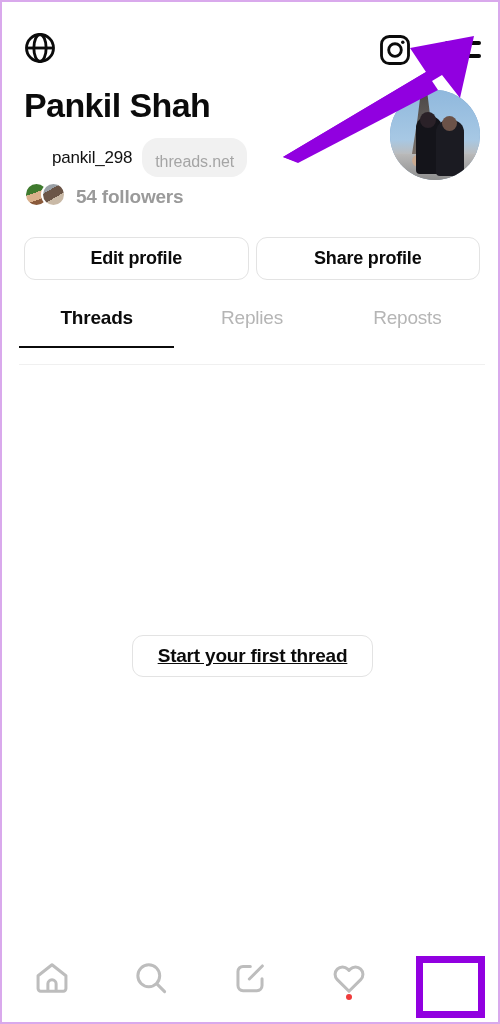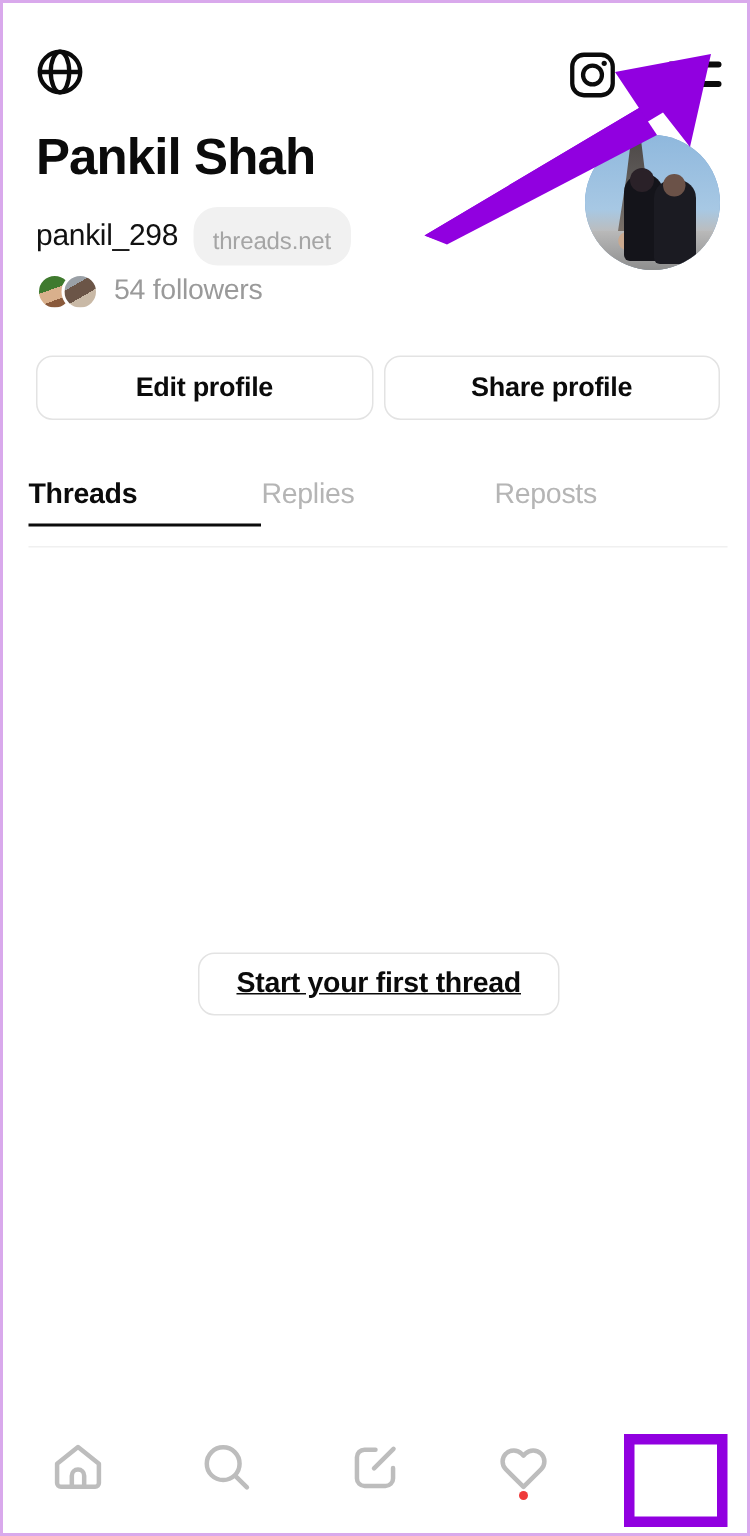--- a/index.html
+++ b/index.html
@@ -78,38 +78,40 @@
   }
   #handle-row {
     position: absolute;
     left: 22px;
     top: 136px;
     display: flex;
     align-items: center;
     gap: 10px;
   }
   #handle {
-    font-size: 20px;
+    font-size: 17px;
     color: #111;
     letter-spacing: -0.2px;
+    margin-left: 28px;
   }
   #domain-chip {
     background: #f1f1f1;
     color: #a5a5a5;
     font-size: 16px;
     padding: 15px 13px 6px;
     border-radius: 16px;
     letter-spacing: -0.1px;
   }
   #followers-row {
     position: absolute;
     left: 22px;
     top: 178px;
     display: flex;
-    align-items: center;
+    align-items: flex-end;
+    font-weight: bold;
   }
   #follower-avatars {
     position: relative;
     width: 46px;
     height: 28px;
   }
   .fav {
     position: absolute;
     top: 2px;
     width: 25px;
@@ -177,27 +179,27 @@
   
   #tabs {
     position: absolute;
     left: 17px;
     top: 305px;
     width: 466px;
     display: flex;
   }
   .tab {
     flex: 1;
-    padding-bottom: 10px;
+    text-align: center;
+    padding-bottom: 19px;
     font-size: 19px;
     color: #b5b5b5;
     cursor: pointer;
     letter-spacing: -0.2px;
     position: relative;
-    margin-top: 12px;
   }
   .tab.active {
     color: #0b0b0b;
     font-weight: bold;
   }
   .tab.active::after {
     content: "";
     position: absolute;
     left: 0;
     right: 0;

